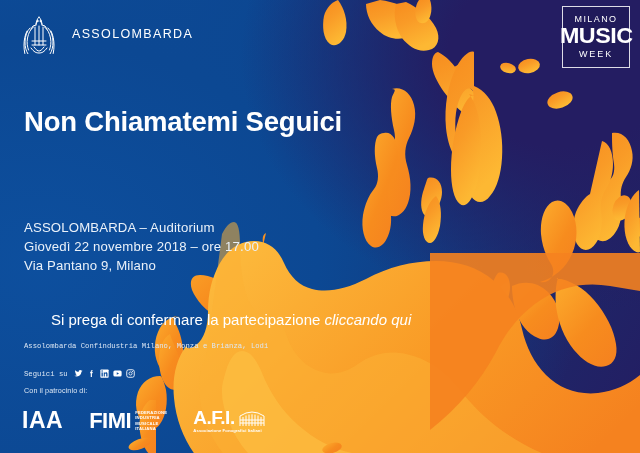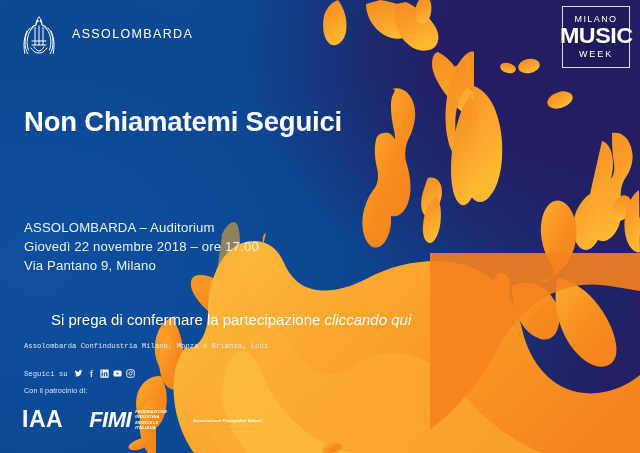--- a/index.html
+++ b/index.html
@@ -167,21 +167,21 @@
     align-items: center;
     gap: 26px;
   }
   .logo-iaa {
     color: #fff;
     font-size: 23px;
     font-weight: 700;
     letter-spacing: 0.5px;
     line-height: 1;
   }
-  .fimi-wrap { display: flex; align-items: center; gap: 4px; font-style: italic; }
+  .fimi-wrap { display: flex; align-items: center; gap: 4px; }
   .logo-fimi {
     color: #fff;
     font-size: 22px;
     font-weight: 700;
     line-height: 1;
     letter-spacing: -0.5px;
   }
   .fimi-sub {
     color: #fff;
     font-size: 4.2px;
@@ -394,18 +394,28 @@
       <span class="logo-fimi">FIMI</span>
       <span class="fimi-sub">
         <div>FEDERAZIONE</div>
         <div>INDUSTRIA</div>
         <div>MUSICALE</div>
         <div>ITALIANA</div>
       </span>
     </div>
 
     <div class="afi-wrap">
+      <div class="afi-row">
+        <span class="logo-afi">A.F.I.</span>
+        <svg width="26" height="18" viewBox="0 0 26 18">
+          <g stroke="#fff" stroke-width="1" fill="none">
+            <path d="M1 17 L1 7 Q13 -1 25 7 L25 17"></path>
+            <path d="M4 17 L4 8 M7 17 L7 6.5 M10 17 L10 5.6 M13 17 L13 5.3 M16 17 L16 5.6 M19 17 L19 6.5 M22 17 L22 8"></path>
+            <path d="M1 11 L25 11 M1 14 L25 14"></path>
+          </g>
+        </svg>
+      </div>
       <div class="afi-sub">Associazione Fonografici Italiani</div>
     </div>
 
   </div>
 
 </div>
 
 </body></html>

